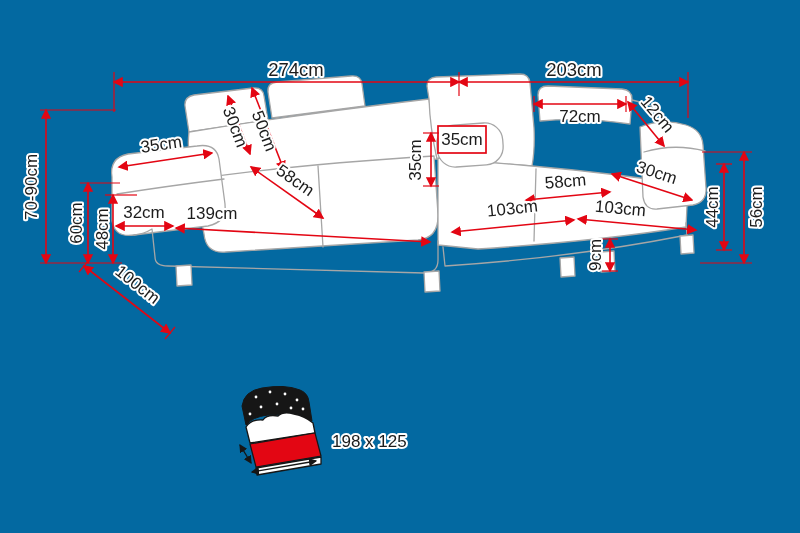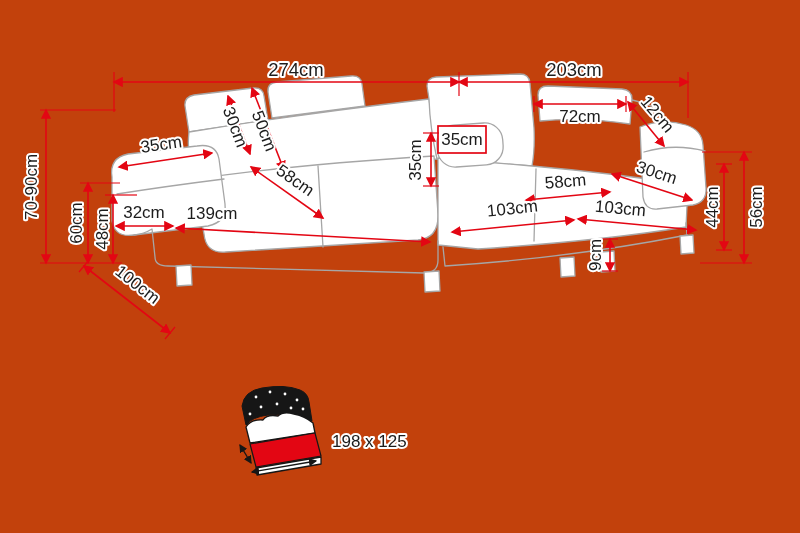--- a/index.html
+++ b/index.html
@@ -1,16 +1,16 @@
 <!DOCTYPE html>
 <html style="--dimension: #e30613; --outline: #a6a6a6; --ink: #1c1c1c; --bed_dark: #161616;"><head>
 <meta charset="utf-8">
 <style>
   html,body{margin:0;padding:0;background:#ffffff;}
-  .stage{position:relative;width:800px;height:533px;background:#c2410c;overflow:hidden;}
+  .stage{position:relative;width:800px;height:533px;background:#0369a1;overflow:hidden;}
   svg{display:block;}
 
   .shape{fill:#ffffff;stroke:var(--outline,#a6a6a6);stroke-width:1.3;stroke-linejoin:round;stroke-linecap:round;}
   .edge{fill:none;stroke:var(--outline,#a6a6a6);stroke-width:1.3;stroke-linejoin:round;stroke-linecap:round;}
 
   .dim{stroke:var(--dimension,#e30613);stroke-width:1.6;fill:none;}
   .tick{stroke:var(--dimension,#e30613);stroke-width:1.2;fill:none;}
   .box{fill:#ffffff;stroke:var(--dimension,#e30613);stroke-width:1.7;}
   .arrow-fill{fill:var(--dimension,#e30613);stroke:none;}
   .bed-arrow-fill{fill:var(--bed_dark,#161616);stroke:none;}

